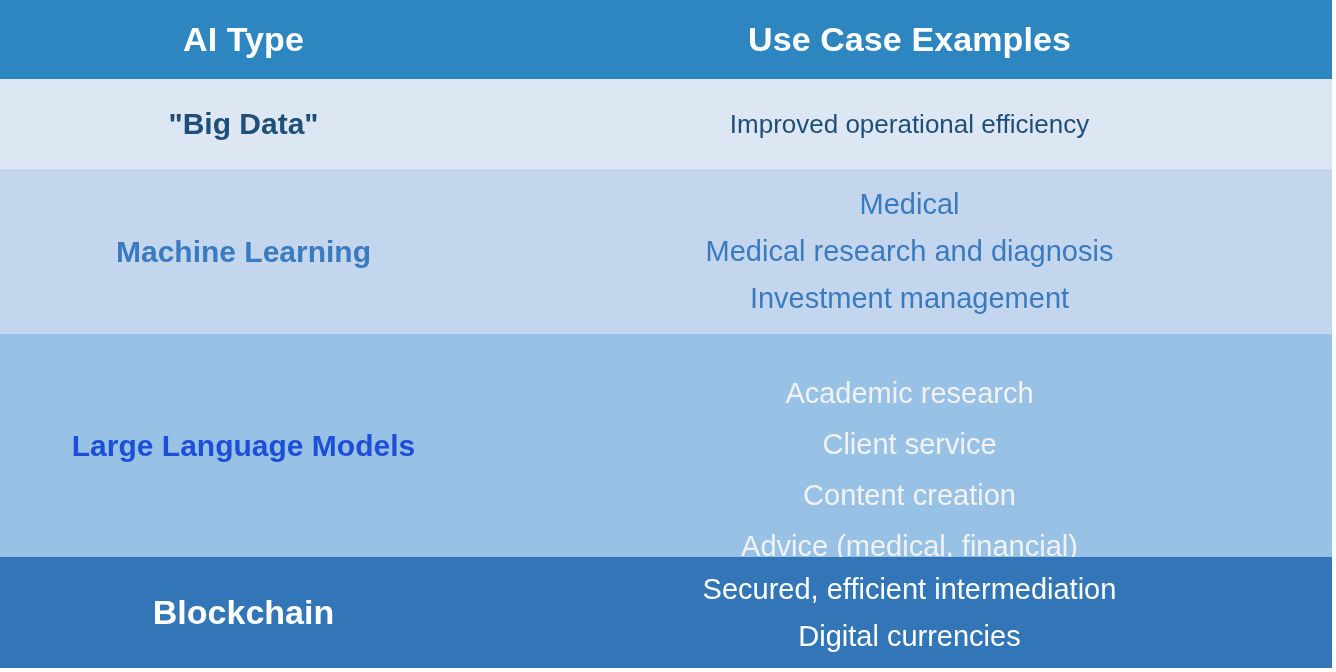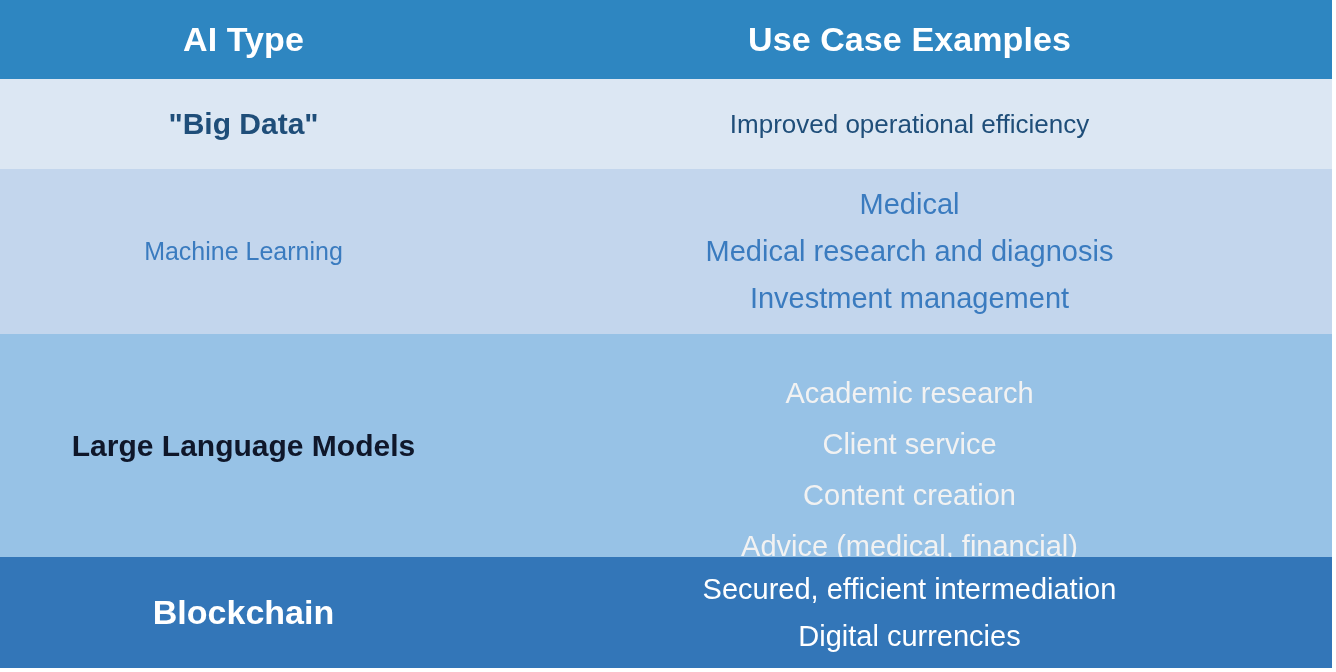--- a/index.html
+++ b/index.html
@@ -86,22 +86,22 @@
     font-size: 26px;
     color: #1F4E79;
   }
 
   
   .row-ml {
     height: 165px;
     background: #C3D6ED;
   }
   .row-ml .cell-type {
-    font-weight: normal;
-    font-size: 25px;
+    font-weight: bold;
+    font-size: 30px;
     color: #3A7BBF;
   }
   .row-ml .cell-uses {
     font-weight: normal;
     font-size: 29px;
     color: #3A7BBF;
   }
 
   
   .row-llm {
@@ -177,21 +177,21 @@
         <span>Machine Learning</span>
       </div>
       <div class="cell cell-uses" style="color: rgb(58, 123, 191);">
         <span class="use-line">Medical</span>
         <span class="use-line">Medical research and diagnosis</span>
         <span class="use-line">Investment management</span>
       </div>
     </div>
 
     <div class="row row-llm" style="background: rgb(151, 194, 230);">
-      <div class="cell cell-type" style="color: #0f172a;">
+      <div class="cell cell-type" style="color: #1d4ed8;">
         <span>Large Language Models</span>
       </div>
       <div class="cell cell-uses" style="color: rgb(242, 242, 242);">
         <span class="use-line">Academic research</span>
         <span class="use-line">Client service</span>
         <span class="use-line">Content creation</span>
         <span class="use-line">Advice (medical, financial)</span>
       </div>
     </div>
 

